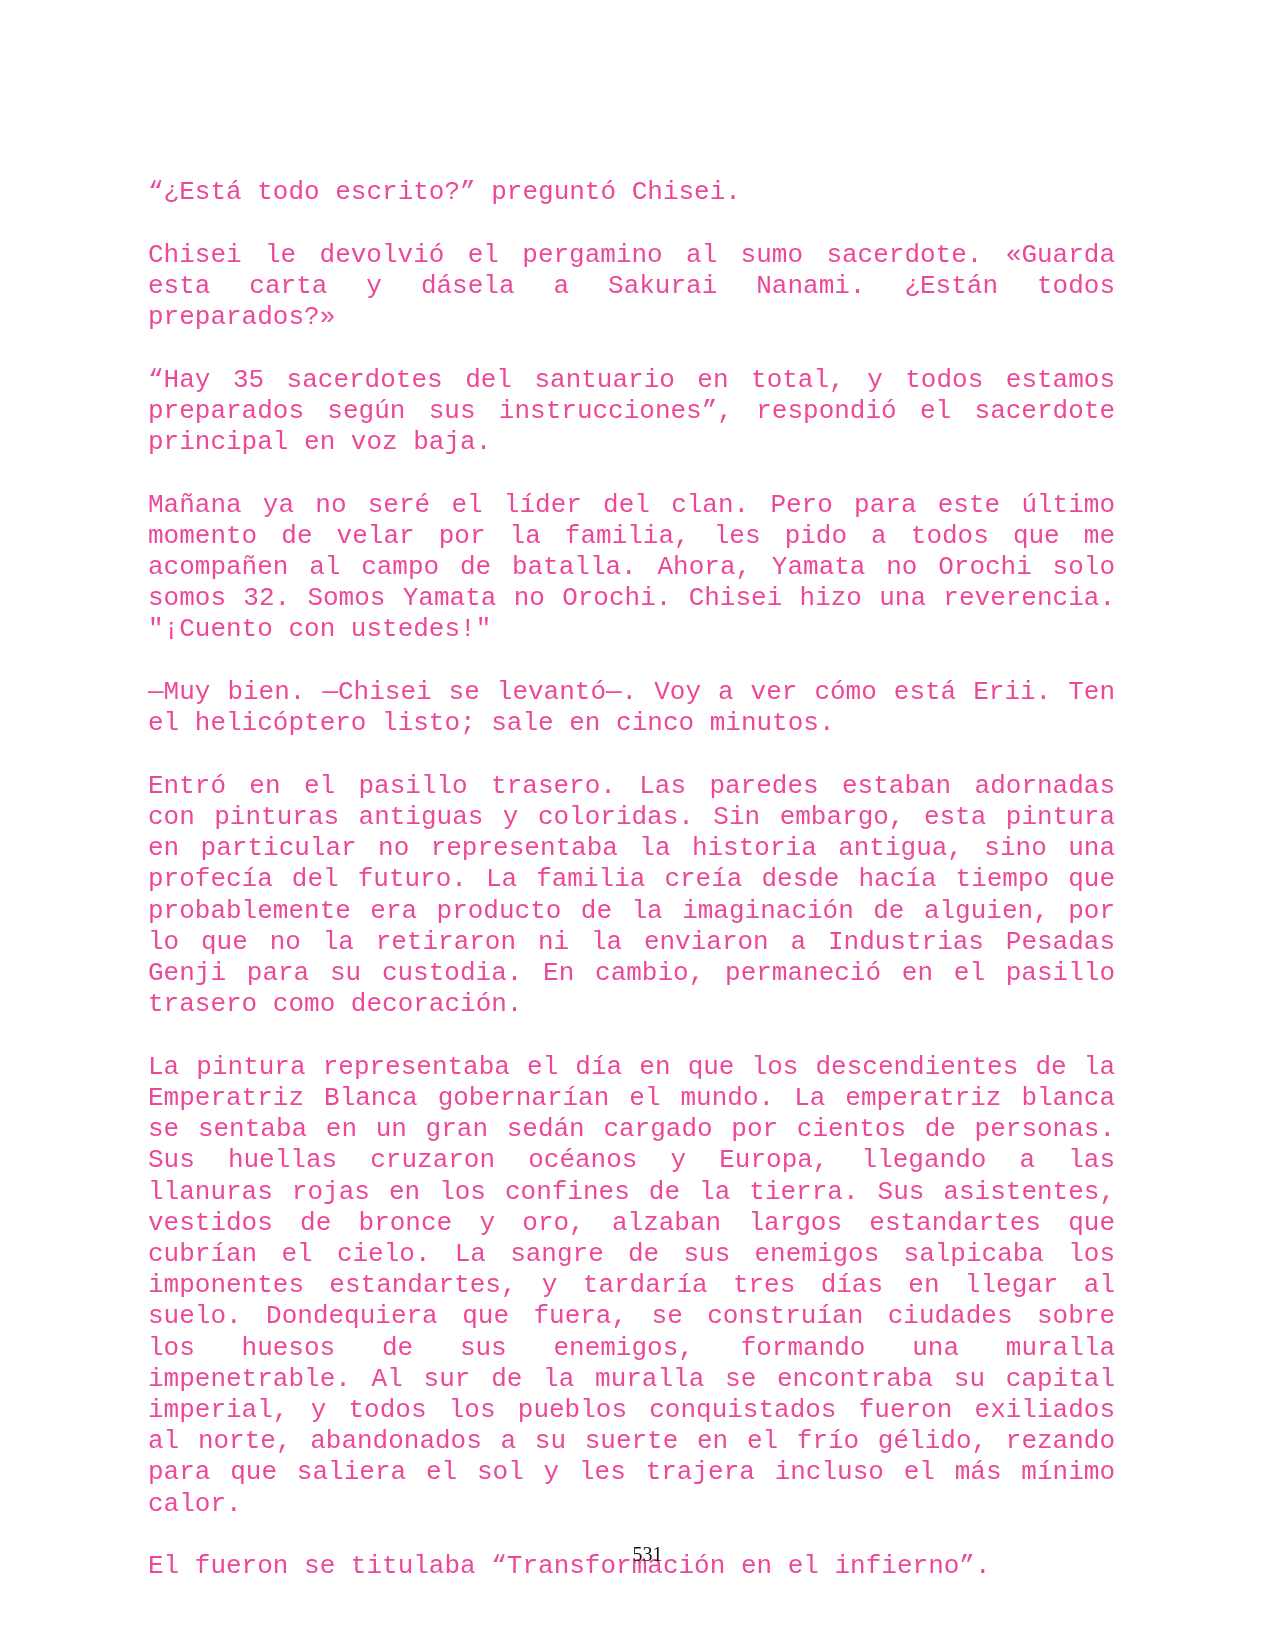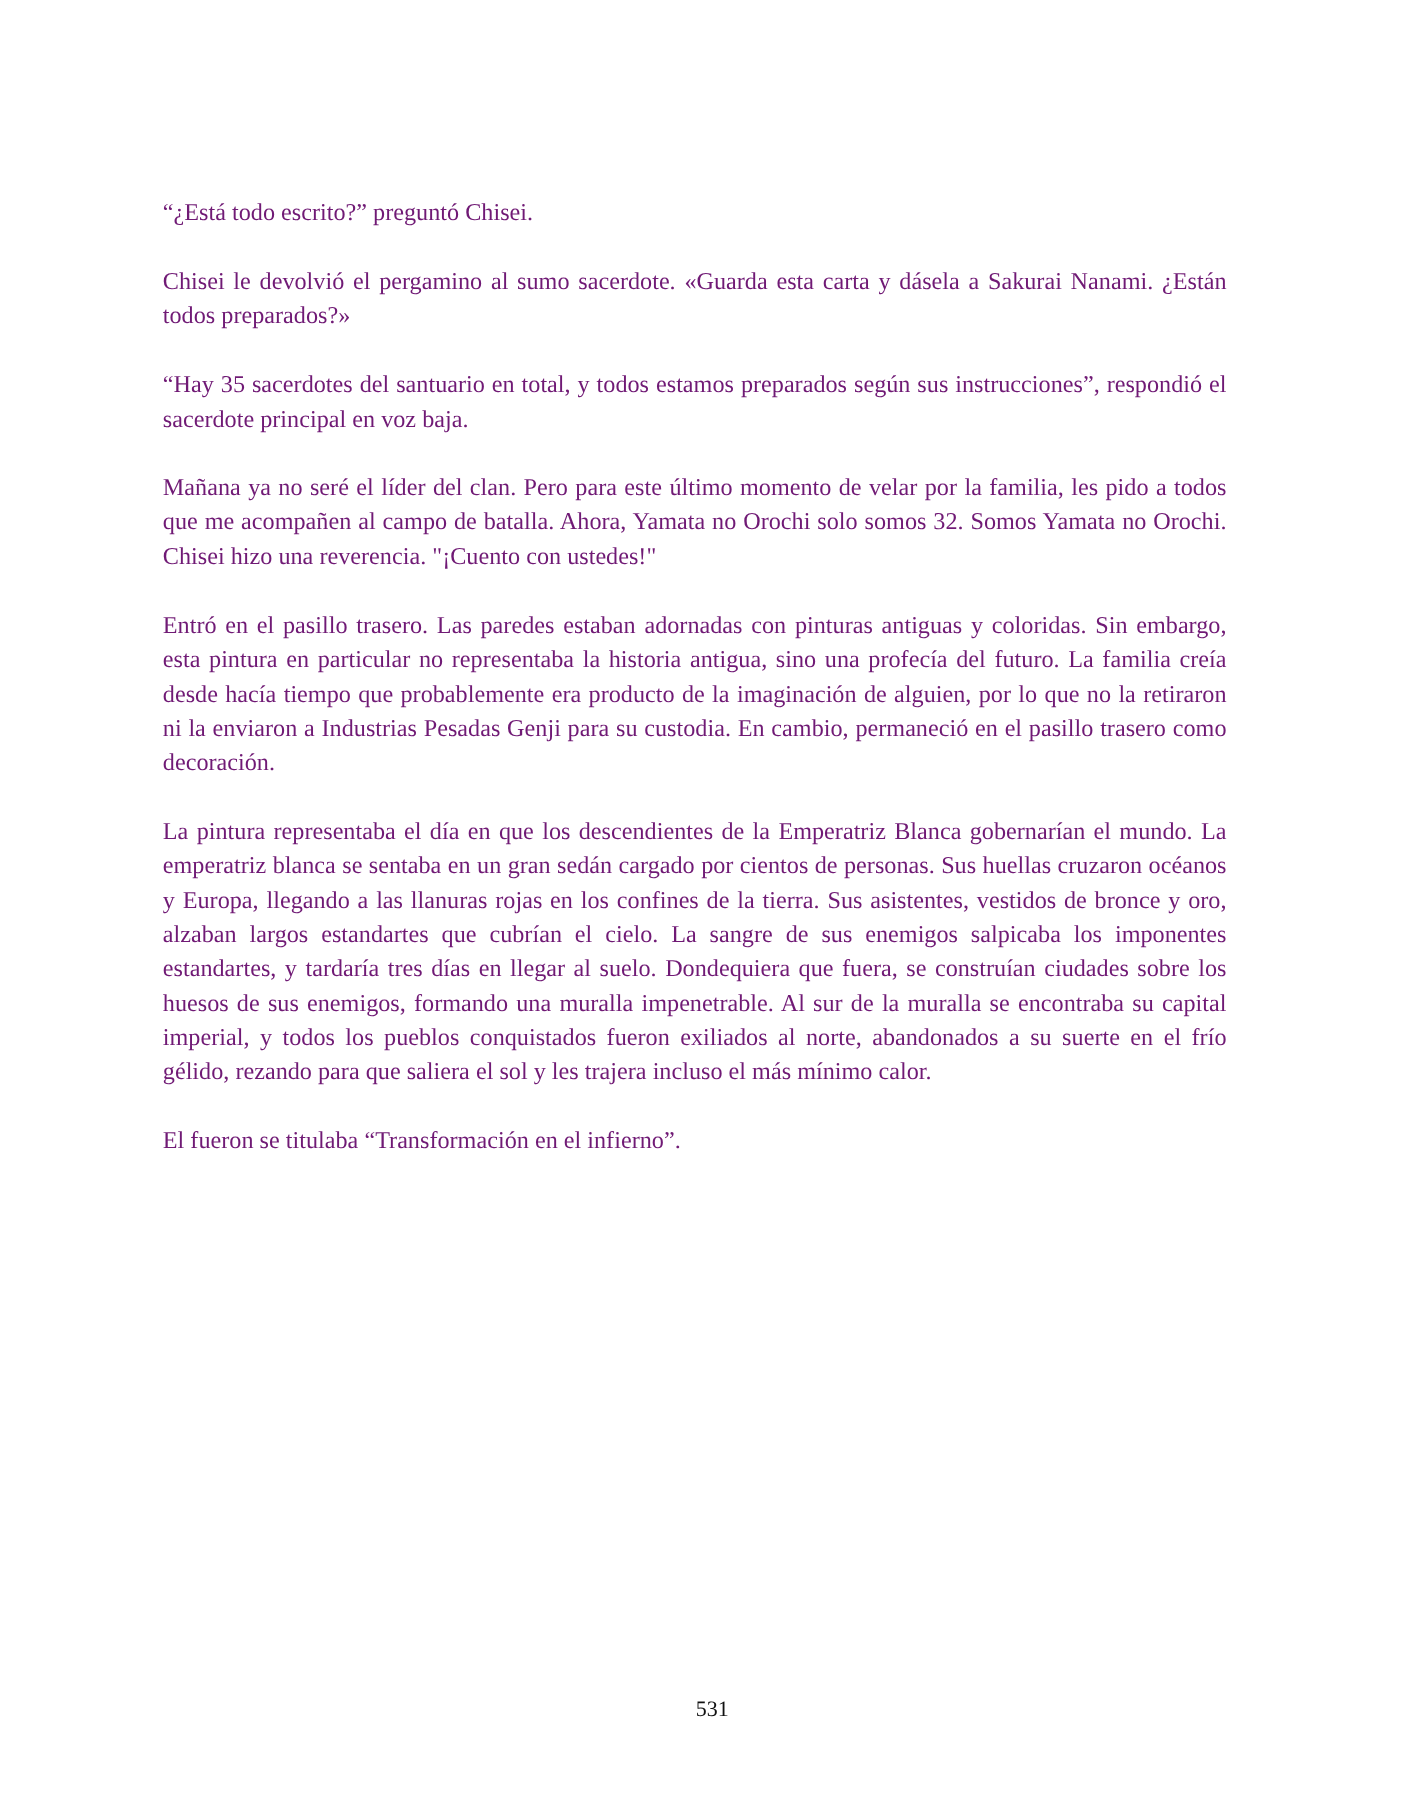--- a/index.html
+++ b/index.html
@@ -18,24 +18,24 @@
       left: 0; top: 0;
       width: 1275px;
       height: 1650px;
       background: #ffffff;
     }
     .text-block {
       position: absolute;
       left: 148px;
       top: 177px;
       width: 967px;
-      font-family: Liberation Serif, serif;
-      font-size: 22px;
+      font-family: Liberation Mono, monospace;
+      font-size: 26px;
       line-height: 31.2px;
-      color: #701a75;
+      color: #ec4899;
       text-align: justify;
     }
     .text-block p {
       margin: 0 0 31.4px 0;
     }
     .page-number {
       position: absolute;
       left: 10px;
       width: 1275px;
       top: 1543px;
@@ -47,18 +47,19 @@
   </style>
 </head>
 <body>
 
 <div class="page">
   <div class="text-block">
     <p>“¿Está todo escrito?” preguntó Chisei.</p>
     <p>Chisei le devolvió el pergamino al sumo sacerdote. «Guarda esta carta y dásela a Sakurai Nanami. ¿Están todos preparados?»</p>
     <p>“Hay 35 sacerdotes del santuario en total, y todos estamos preparados según sus instrucciones”, respondió el sacerdote principal en voz baja.</p>
     <p>Mañana ya no seré el líder del clan. Pero para este último momento de velar por la familia, les pido a todos que me acompañen al campo de batalla. Ahora, Yamata no Orochi solo somos 32. Somos Yamata no Orochi. Chisei hizo una reverencia. "¡Cuento con ustedes!"</p>
+    <p>—Muy bien. —Chisei se levantó—. Voy a ver cómo está Erii. Ten el helicóptero listo; sale en cinco minutos.</p>
     <p>Entró en el pasillo trasero. Las paredes estaban adornadas con pinturas antiguas y coloridas. Sin embargo, esta pintura en particular no representaba la historia antigua, sino una profecía del futuro. La familia creía desde hacía tiempo que probablemente era producto de la imaginación de alguien, por lo que no la retiraron ni la enviaron a Industrias Pesadas Genji para su custodia. En cambio, permaneció en el pasillo trasero como decoración.</p>
     <p>La pintura representaba el día en que los descendientes de la Emperatriz Blanca gobernarían el mundo. La emperatriz blanca se sentaba en un gran sedán cargado por cientos de personas. Sus huellas cruzaron océanos y Europa, llegando a las llanuras rojas en los confines de la tierra. Sus asistentes, vestidos de bronce y oro, alzaban largos estandartes que cubrían el cielo. La sangre de sus enemigos salpicaba los imponentes estandartes, y tardaría tres días en llegar al suelo. Dondequiera que fuera, se construían ciudades sobre los huesos de sus enemigos, formando una muralla impenetrable. Al sur de la muralla se encontraba su capital imperial, y todos los pueblos conquistados fueron exiliados al norte, abandonados a su suerte en el frío gélido, rezando para que saliera el sol y les trajera incluso el más mínimo calor.</p>
     <p>El fueron se titulaba “Transformación en el infierno”.</p>
   </div>
   <div class="page-number">531</div>
 </div>
 
 </body></html>

